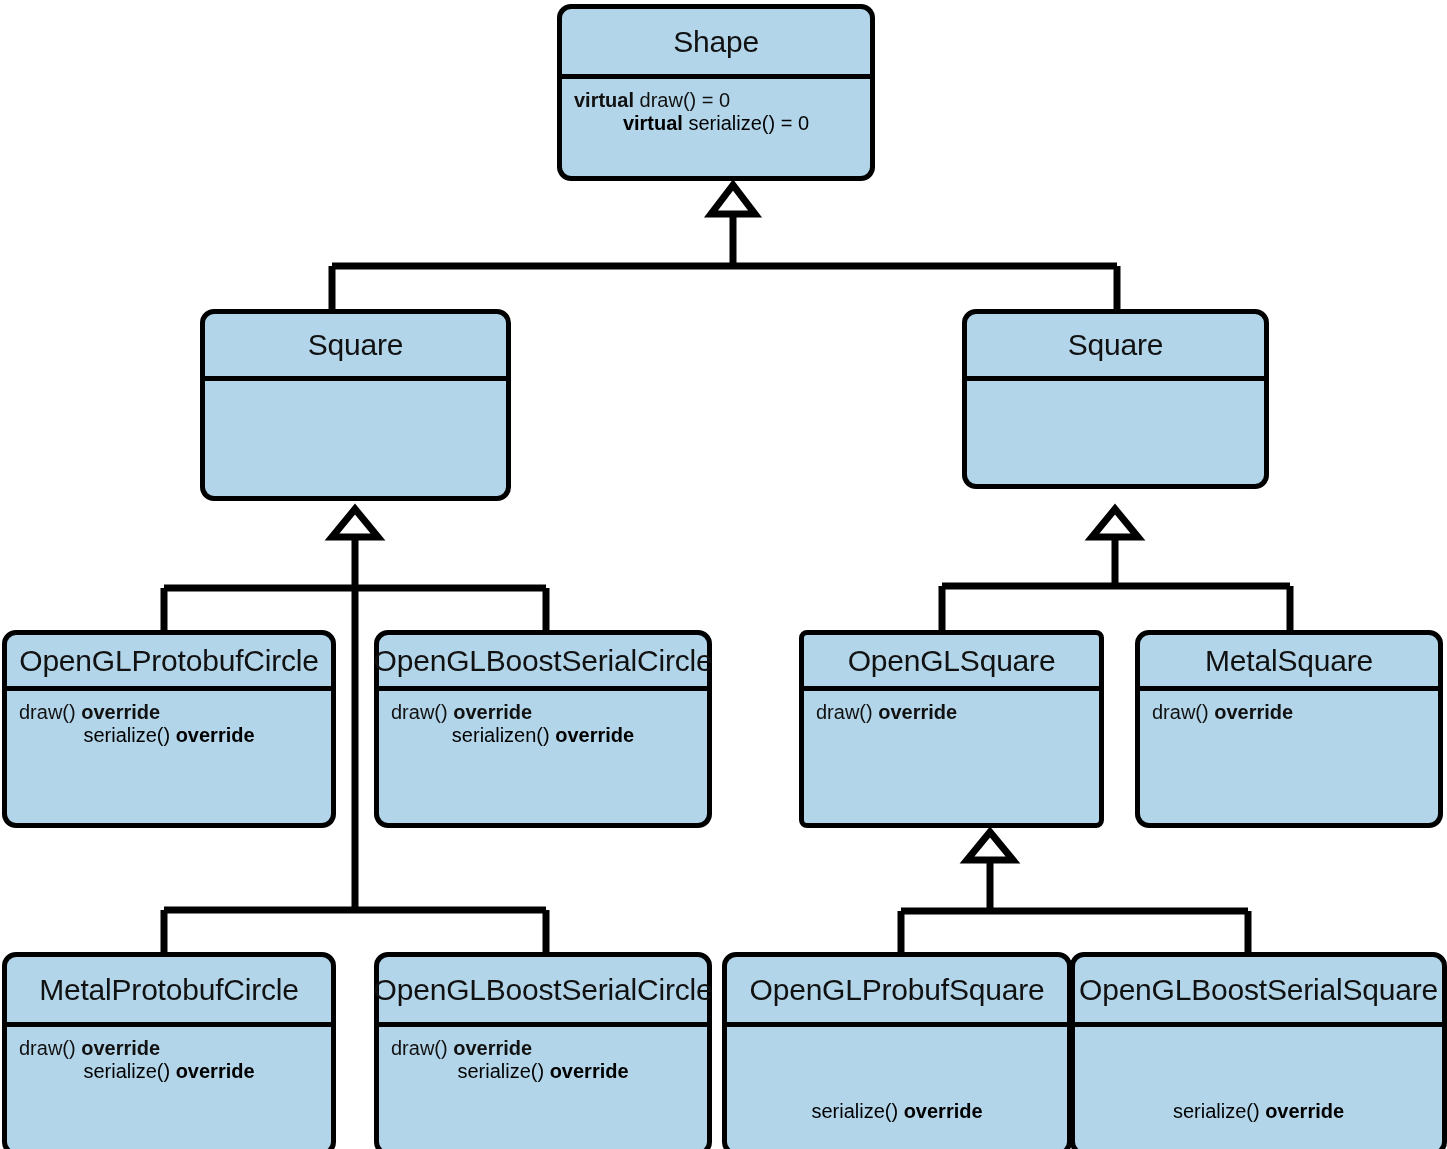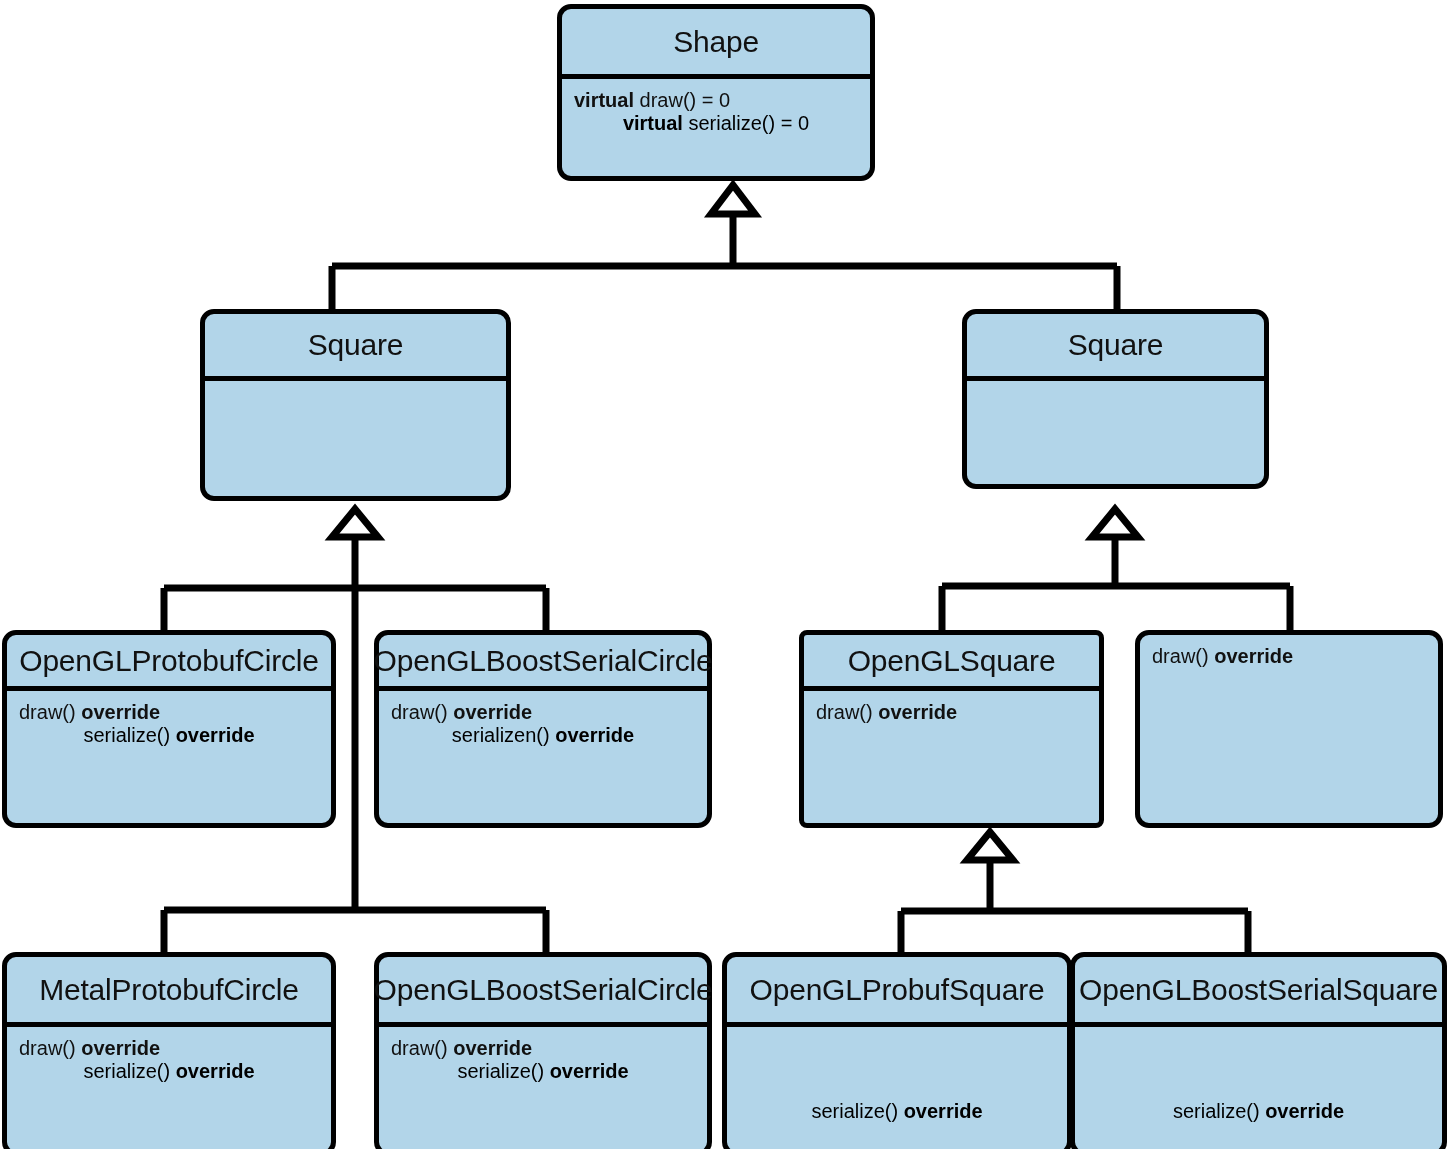--- a/index.html
+++ b/index.html
@@ -179,20 +179,21 @@
   </div>
 
   <div class="uml-class b-mid b-oglsquare">
     <div class="uml-header">OpenGLSquare</div>
     <div class="uml-body">
       <div class="member"><span class="plain">draw() </span><span class="bold">override</span></div>
     </div>
   </div>
 
   <div class="uml-class b-mid b-metalsquare">
+    <div class="uml-header">MetalSquare</div>
     <div class="uml-body">
       <div class="member"><span class="plain">draw() </span><span class="bold">override</span></div>
     </div>
   </div>
 
   <div class="uml-class b-bot b-metalprotocircle">
     <div class="uml-header">MetalProtobufCircle</div>
     <div class="uml-body">
       <div class="member"><span class="plain">draw() </span><span class="bold">override</span></div>
       <div class="member red"><span class="plain">serialize() </span><span class="bold">override</span></div>

